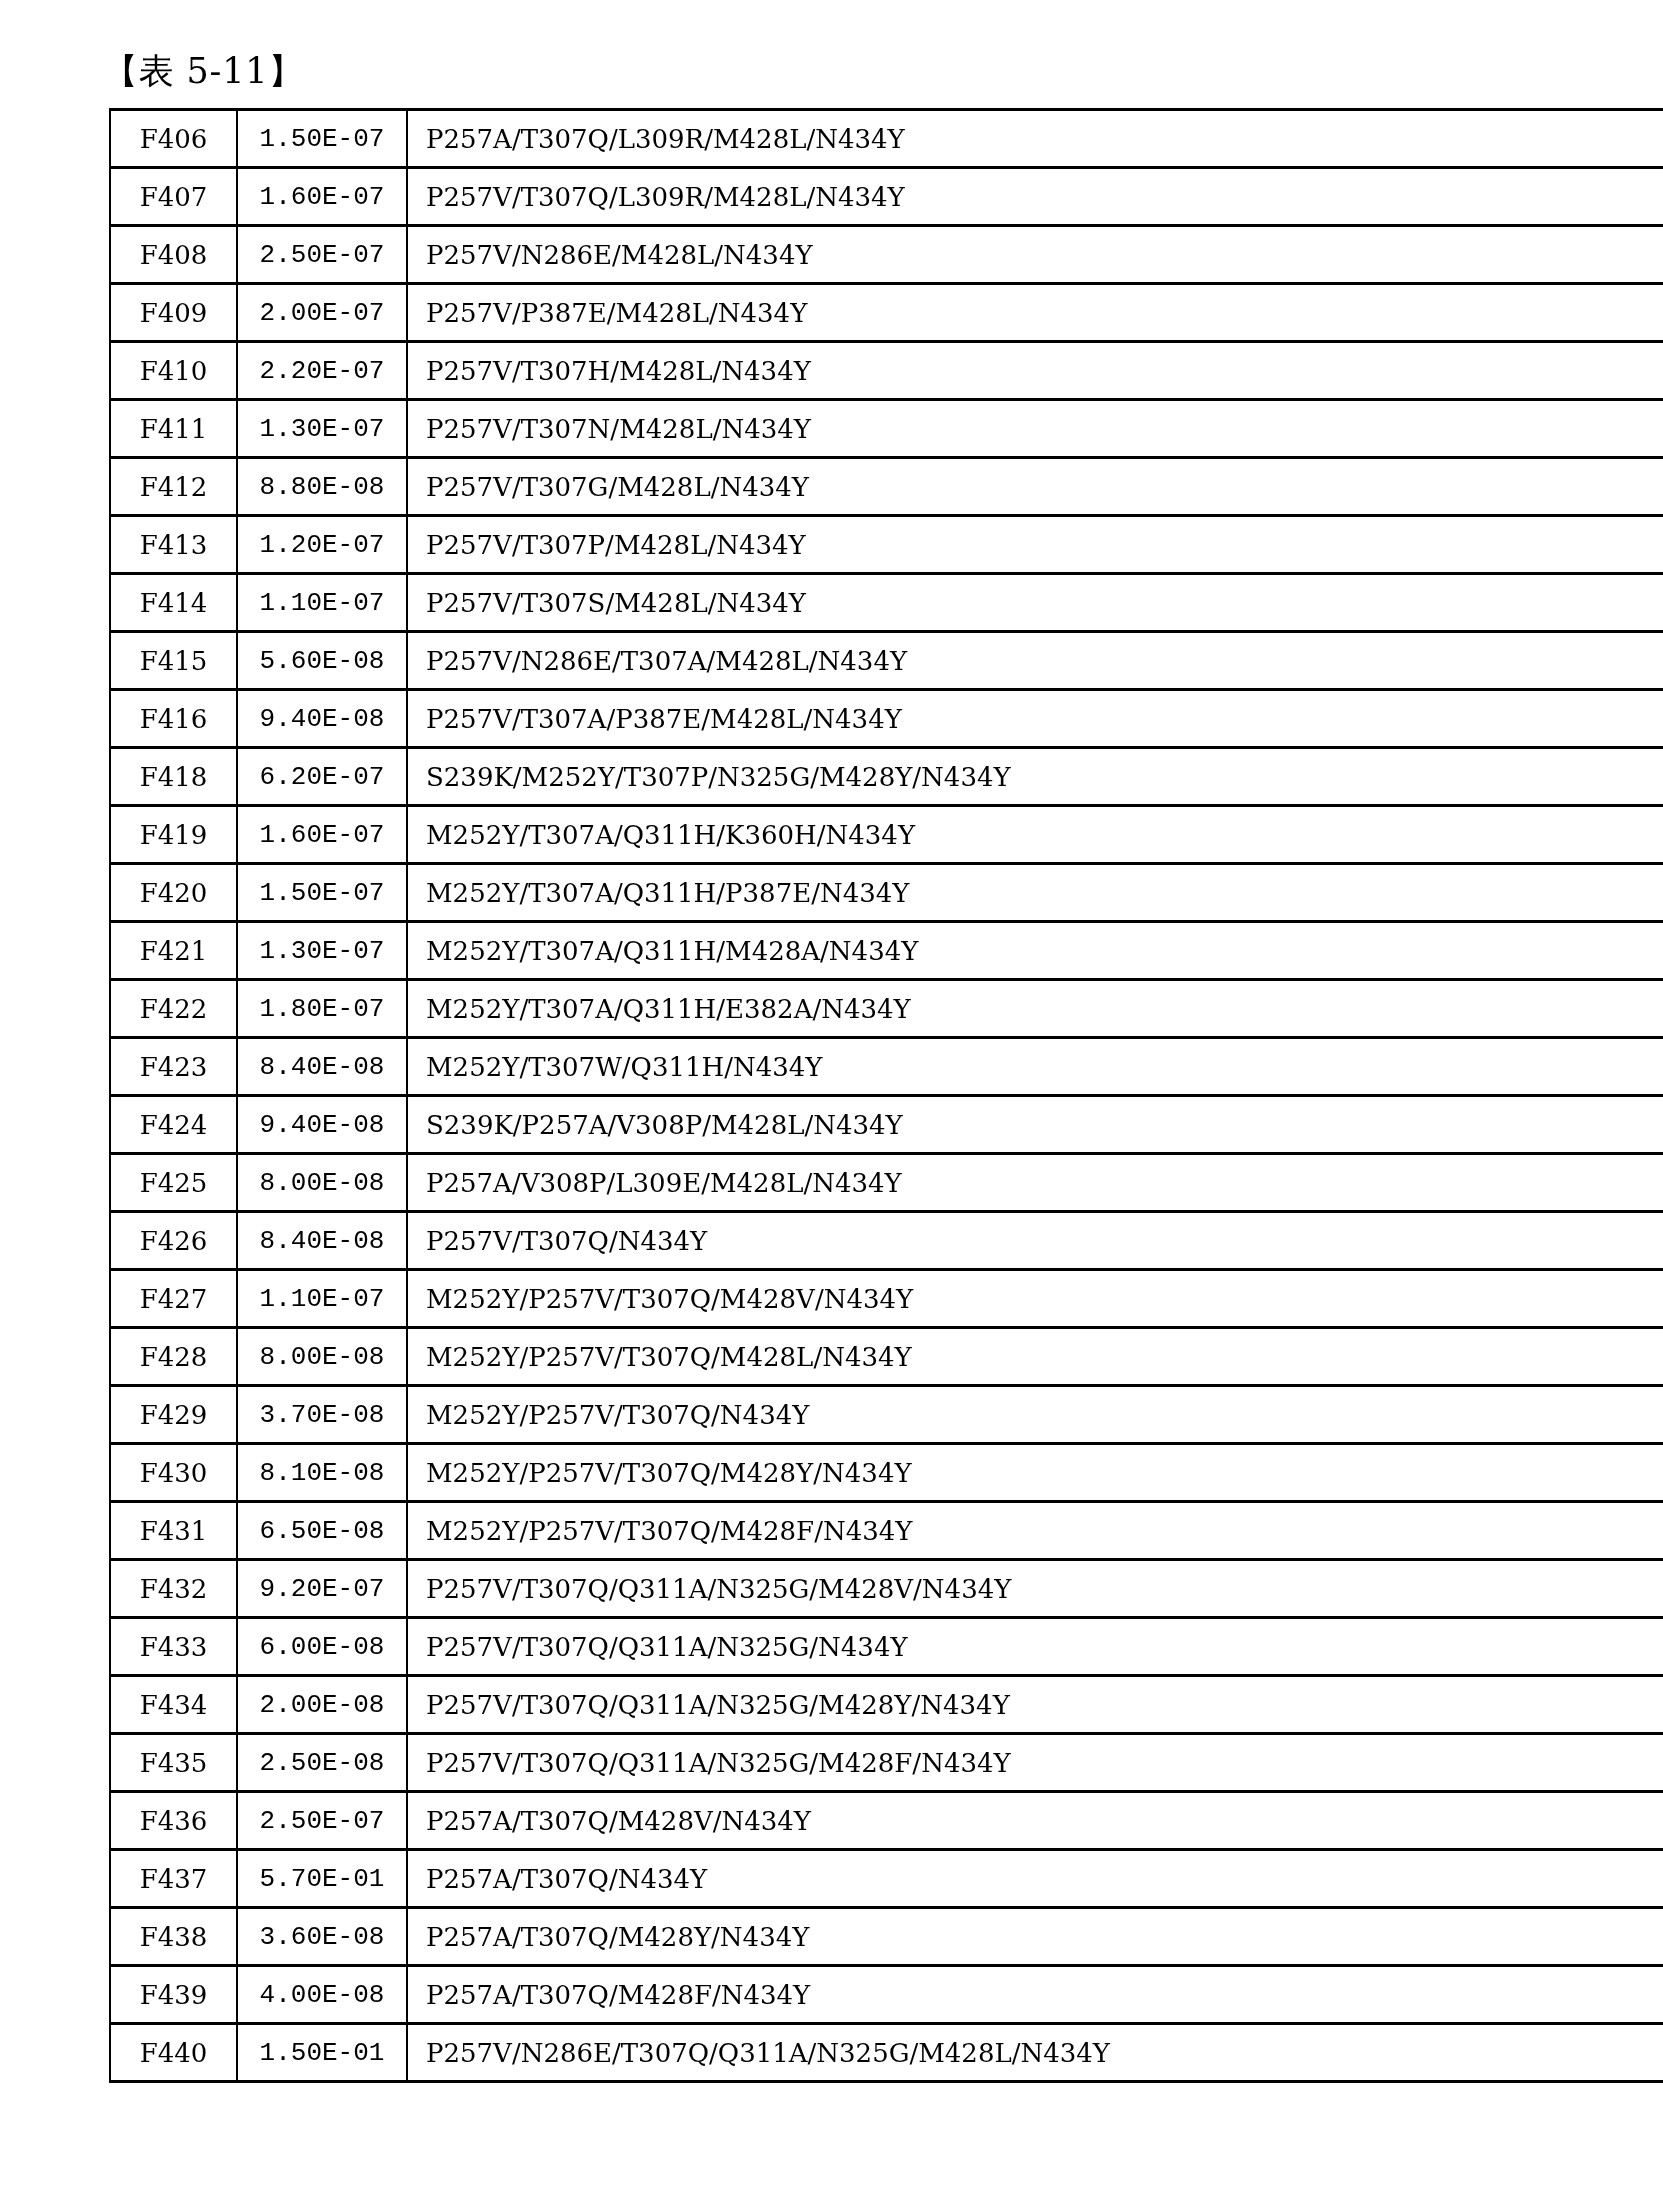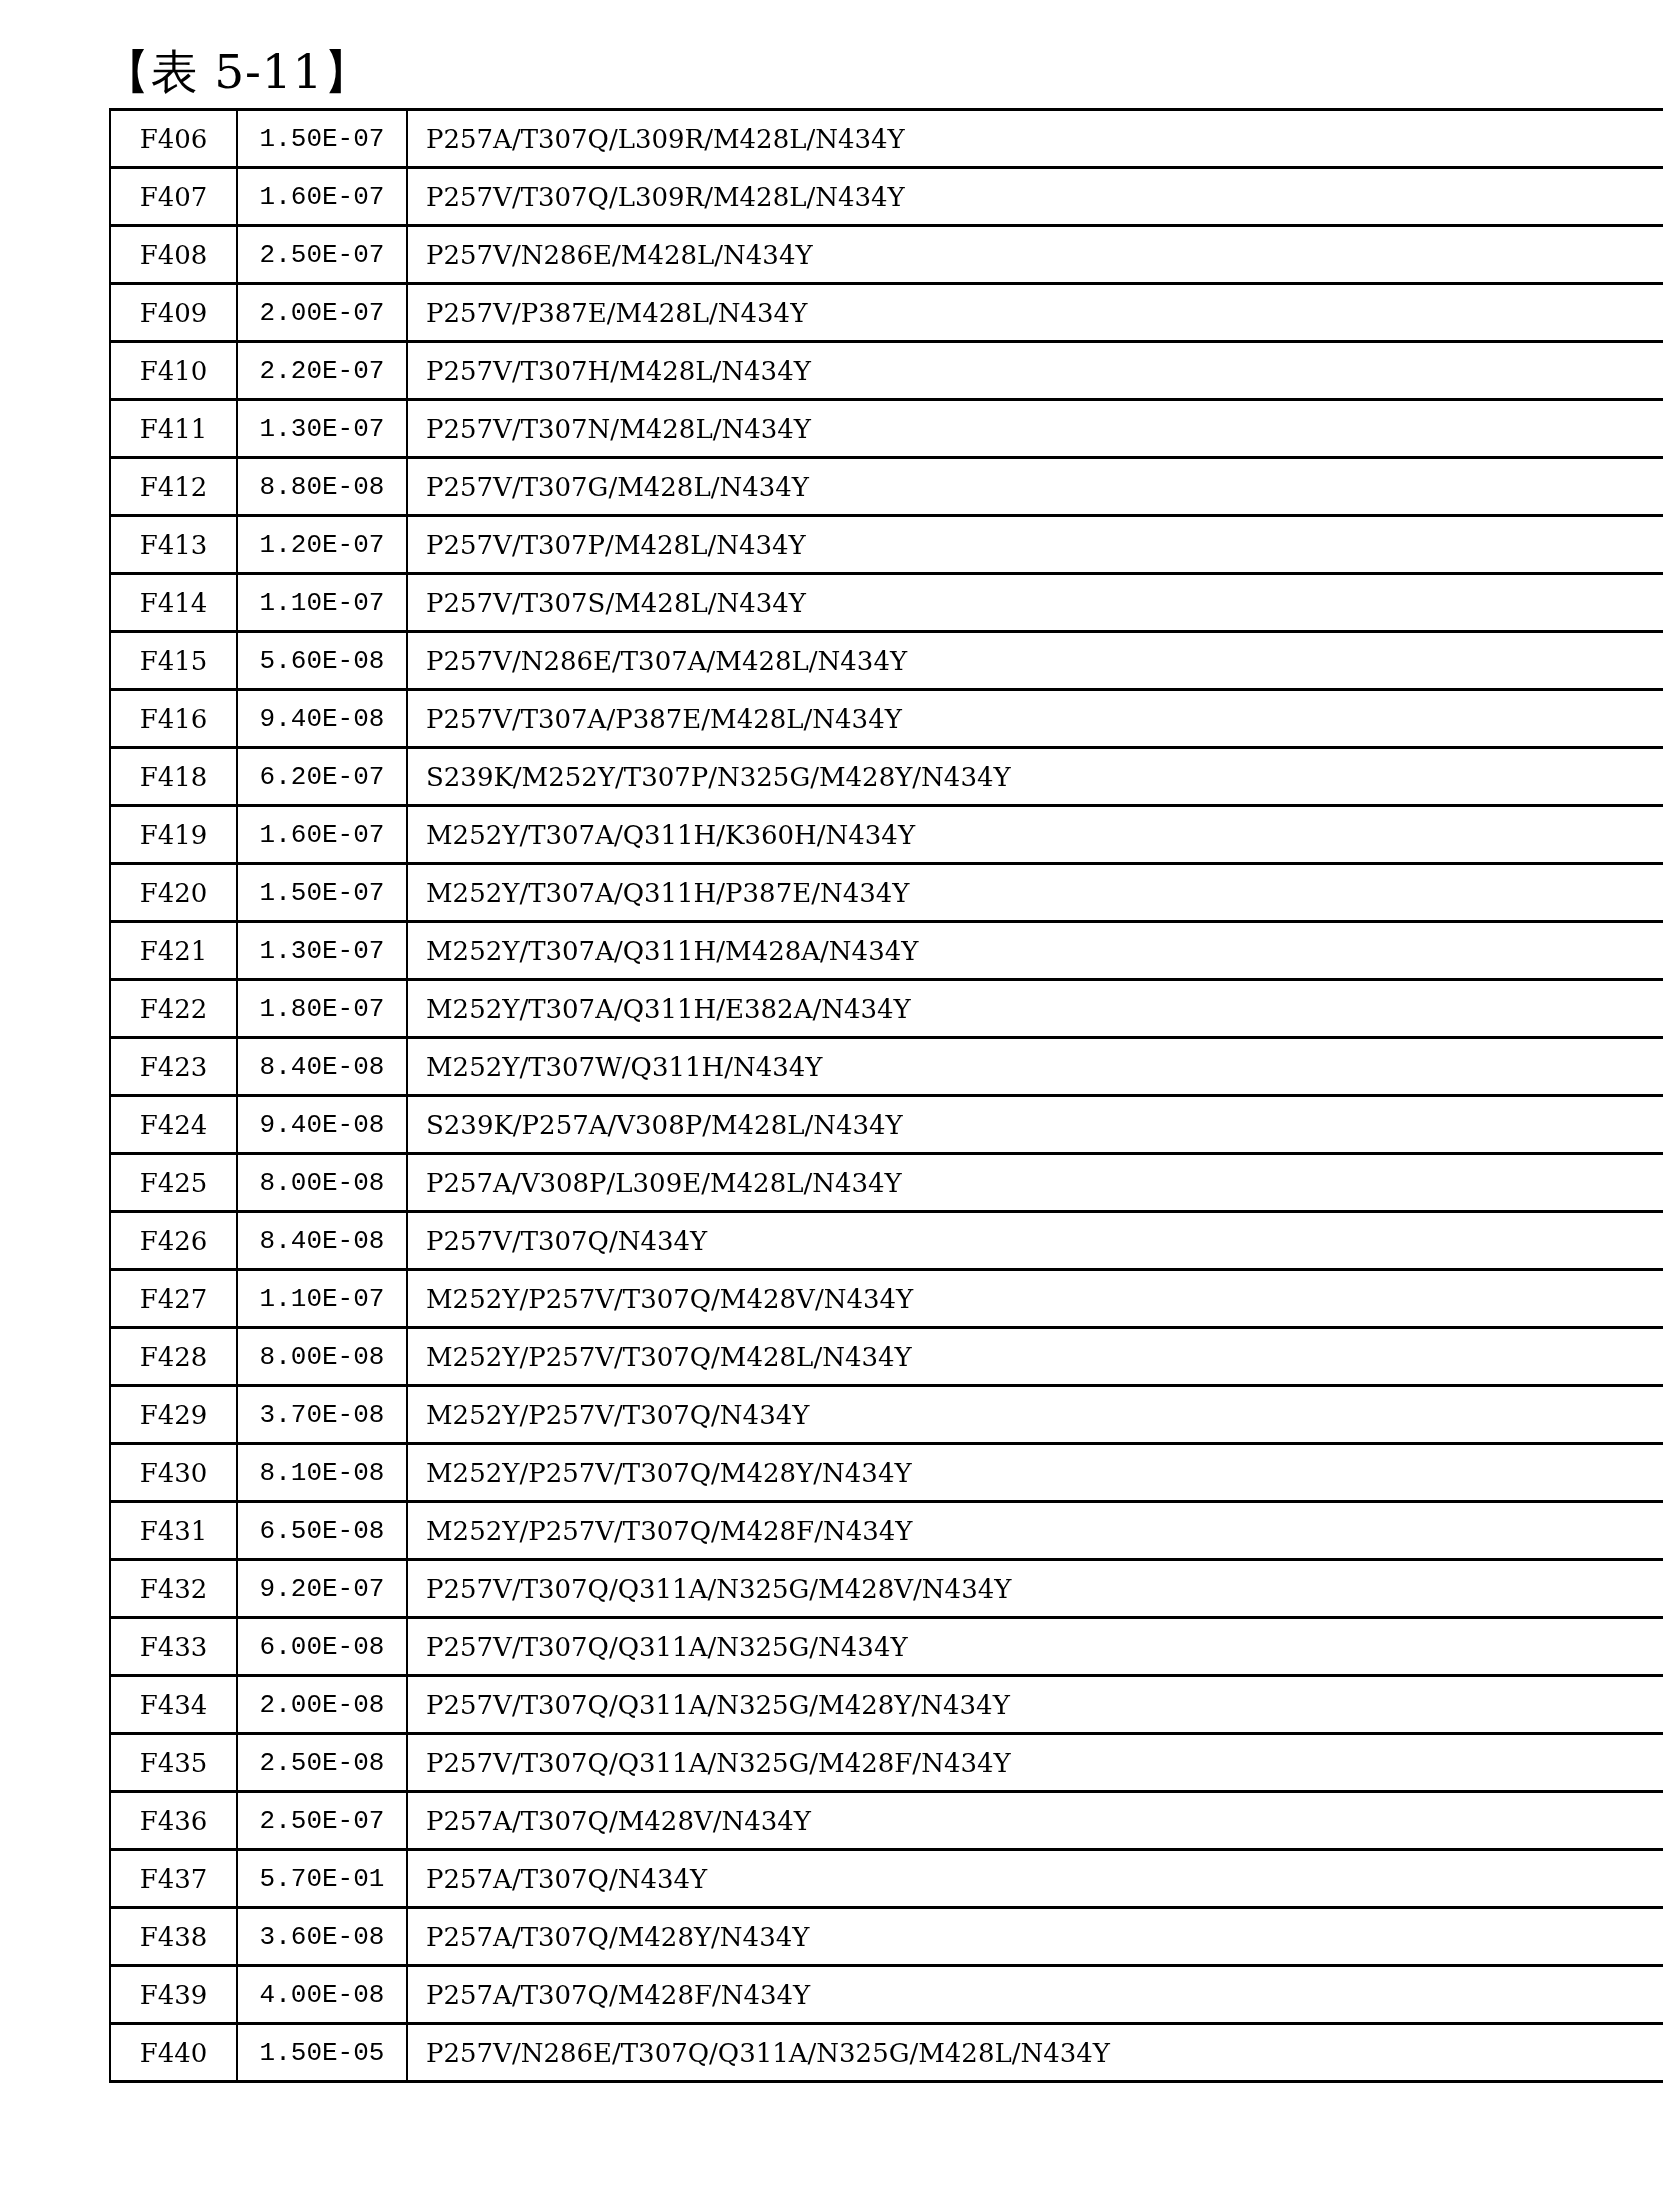--- a/index.html
+++ b/index.html
@@ -2,21 +2,21 @@
 <html style="font-size:12.5px"><head>
 <meta charset="utf-8">
 <style>
   html, body { margin: 0; padding: 0; background: #ffffff; }
   body {
     width: 1664px; height: 2205px; position: relative; overflow: hidden;
     font-family: "DejaVu Serif", "Liberation Serif", serif; color: #000;
   }
   .title {
     position: absolute; left: 103px; top: 48px;
-    font-size: 47px; line-height: 47px; letter-spacing: 0.8px;
+    font-size: 35px; line-height: 47px; letter-spacing: 0.8px;
     font-family: "DejaVu Serif", serif;
   }
   table.data {
     position: absolute; left: 109px; top: 108px;
     width: 1625px; border-collapse: collapse; table-layout: fixed;
   }
   table.data td {
     height: 55px; padding: 0; border: 2.3px solid #000;
     font-size: 26px; line-height: 1; vertical-align: middle;
     white-space: nowrap; overflow: hidden;
@@ -194,18 +194,18 @@
         <td class="c-val">3.60E-08</td>
         <td class="c-mut">P257A/T307Q/M428Y/N434Y</td>
       </tr>
       <tr>
         <td class="c-id">F439</td>
         <td class="c-val">4.00E-08</td>
         <td class="c-mut">P257A/T307Q/M428F/N434Y</td>
       </tr>
       <tr>
         <td class="c-id">F440</td>
-        <td class="c-val">1.50E-05</td>
+        <td class="c-val">1.50E-01</td>
         <td class="c-mut">P257V/N286E/T307Q/Q311A/N325G/M428L/N434Y</td>
       </tr>
     </tbody>
 </table>
 
 
 </body></html>

